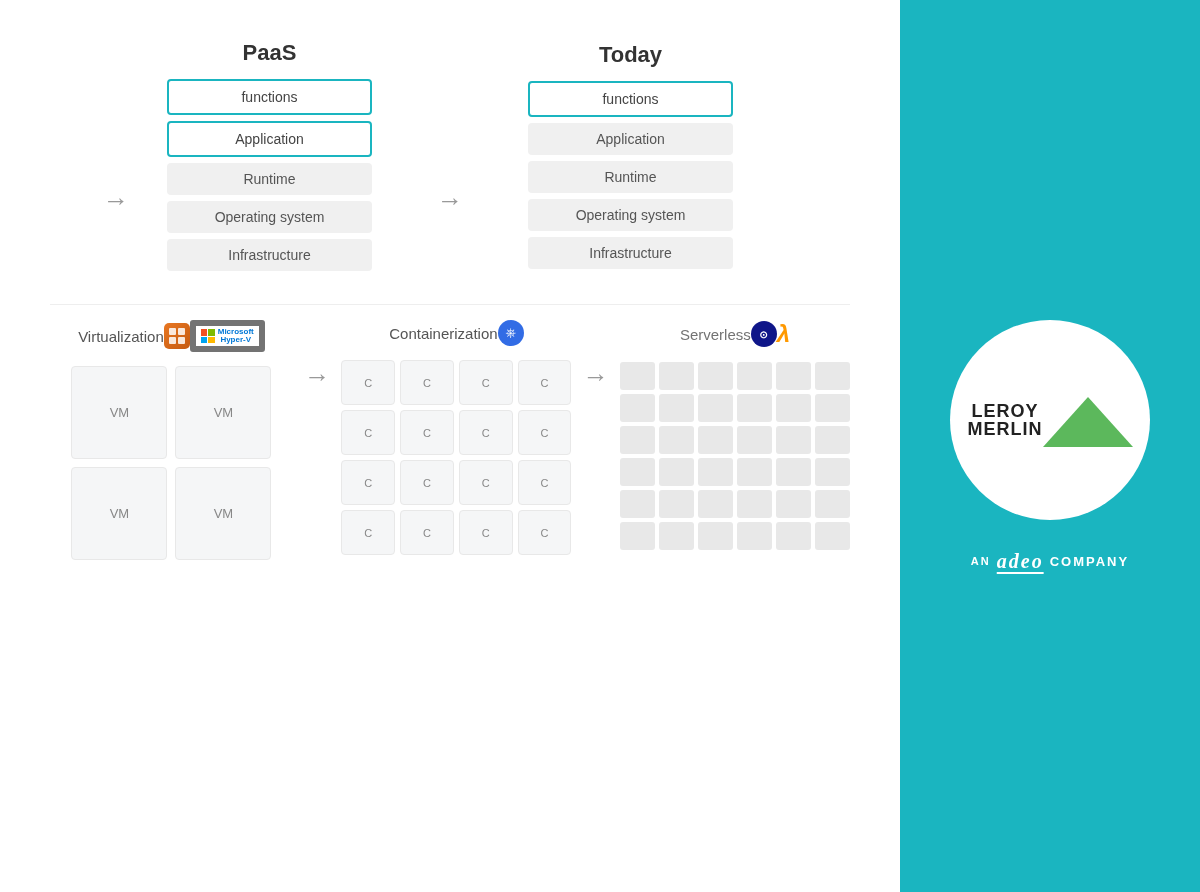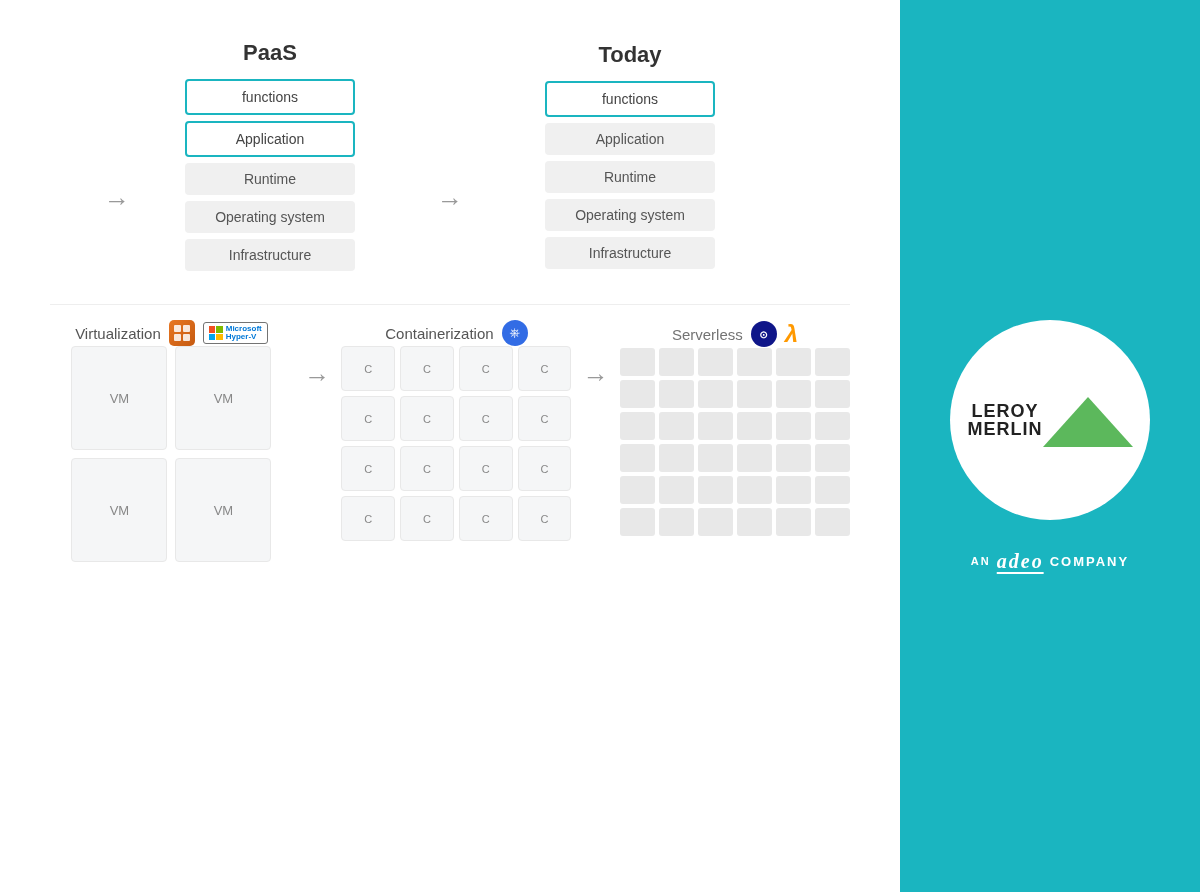--- a/index.html
+++ b/index.html
@@ -69,21 +69,21 @@
     }
 
     .cloud-title {
       font-size: 22px;
       font-weight: 700;
       color: #333;
       margin-bottom: 10px;
     }
 
     .layer-box {
-      width: 170px;
+      width: 205px;
       padding: 8px 12px;
       margin: 3px 0;
       text-align: center;
       font-size: 14px;
       color: #555;
       border-radius: 4px;
       background: #f0f0f0;
     }
 
     .layer-box.outlined-teal {
@@ -103,21 +103,21 @@
       display: grid;
       grid-template-columns: 1fr 1fr;
       gap: 8px;
       width: 200px;
     }
 
     .vm-box {
       background: #f5f6f7;
       border: 1px solid #e8e8e8;
       border-radius: 4px;
-      height: 104px;
+      height: 93px;
       display: flex;
       align-items: center;
       justify-content: center;
       font-size: 13px;
       color: #888;
     }
 
     .container-grid {
       display: grid;
       grid-template-columns: repeat(4, 1fr);
@@ -228,35 +228,36 @@
     .serverless-section {
       width: 230px;
       display: flex;
       flex-direction: column;
       align-items: center;
     }
 
     .tech-header {
       display: flex;
       align-items: center;
-      gap: 8px;
+      margin-bottom: 14px;
       font-size: 15px;
       color: #555;
     }
 
     
     .hyper-v-badge {
       display: inline-flex;
       align-items: center;
       gap: 3px;
-      border: 1px solid #737373;
+      border: 6px solid #737373;
       padding: 2px 5px;
       border-radius: 3px;
       font-size: 9px;
       color: #0078d7;
+      text-align: center;
     }
 
     .ms-logo-small {
       display: grid;
       grid-template-columns: 1fr 1fr;
       gap: 1px;
       width: 14px;
       height: 14px;
     }
     .ms-q1 { background: #f25022; }

